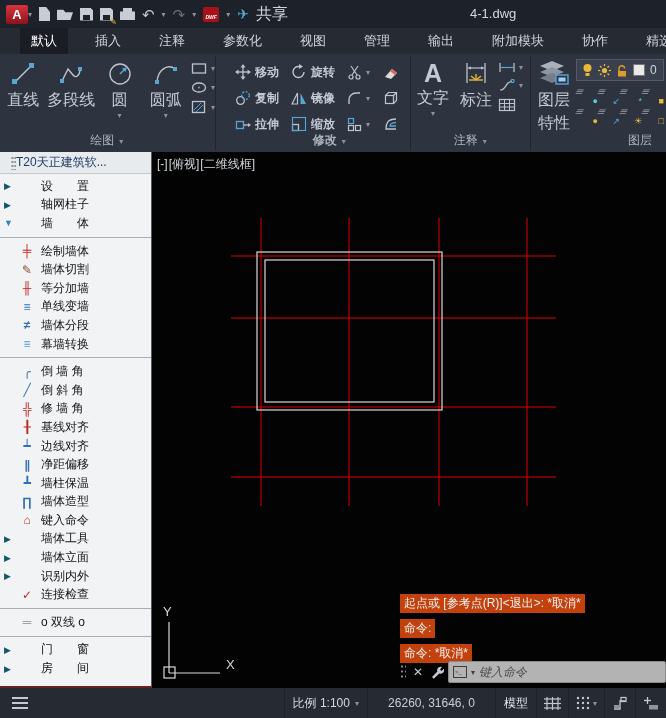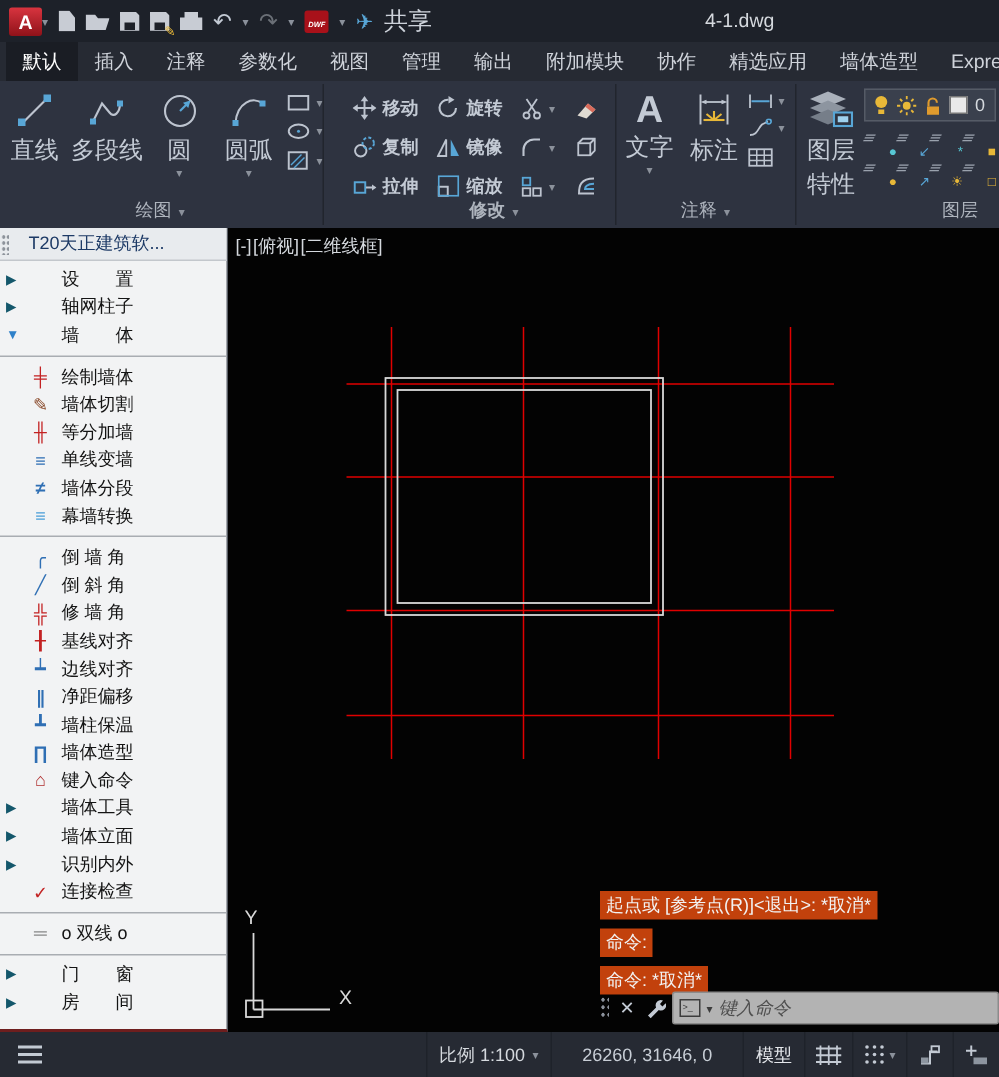--- a/index.html
+++ b/index.html
@@ -24,21 +24,21 @@
   .redo { color:#6b7077; font-size:15px; line-height:1; }
   .dwf { width:16px; height:15px; background:#a8111a; border-radius:2px; color:#fff; font-size:5px;
     font-weight:bold; display:flex; align-items:flex-end; justify-content:center; padding-bottom:2px; }
   .plane { color:#58a6d6; font-size:14px; }
   #share-label { color:#cdd2da; font-size:16px; }
   #doctitle { position:absolute; left:470px; top:0; height:28px; line-height:28px; color:#d5d9de; font-size:13px; }
 
   
   #tabrow { position:absolute; left:0; top:28px; width:666px; height:26px; background:#262a33;
     display:flex; align-items:stretch; padding-left:4px; }
-  .rtab { padding:0 11px; line-height:26px; color:#cfd3da; font-size:13px; white-space:nowrap; }
+  .rtab { padding:0 11px; line-height:26px; color:#cfd3da; font-size:13px; white-space:nowrap;margin-left:16px; }
   .rtab.active { background:#1a1d24; color:#fff; }
 
   
   #ribbon { position:absolute; left:0; top:54px; width:666px; height:98px; background:#2e3340; }
   .pdiv { position:absolute; top:2px; bottom:2px; width:1px; background:#21252d; }
   .plabel { position:absolute; bottom:3px; left:0; right:0; text-align:center; color:#aeb4bd; font-size:12px; }
   .plabel .caret { font-size:7px; }
   .panel { position:absolute; top:0; height:98px; }
   .bigbtn { display:flex; flex-direction:column; align-items:center; width:48px; padding-top:6px; color:#c3cad4; }
   .bigbtn .blabel { font-size:16px; margin-top:2px; white-space:nowrap; }
@@ -52,21 +52,21 @@
     height:22px; padding:0 5px; color:#d5d9de; }
   .swatch { width:12px; height:12px; background:#e9e9e9; border:1px solid #777; }
   .ltools { display:grid; grid-template-columns:repeat(4,22px); grid-auto-rows:20px; margin-top:3px; }
   .ltool { position:relative; font-size:13px; }
   .ltool .emb { position:absolute; right:0; bottom:-2px; font-size:9px; font-style:normal; line-height:1; }
   #annot-A { font-size:25px; color:#c3cad4; line-height:26px; font-weight:bold; }
 
   
   #palette { position:absolute; left:0; top:152px; width:152px; height:536px; background:#f2f3f4;
     border-right:1px solid #565b63; border-bottom:2px solid #6e1e1e; display:flex; flex-direction:column; }
-  #ptitle { height:22px; background:#e8ebee; border-bottom:1px solid #c3c7cc; display:flex; align-items:center; gap:13px; padding:0 1px; }
+  #ptitle { height:22px; background:#e8ebee; border-bottom:1px solid #c3c7cc; display:flex; align-items:center; gap:0; padding:0 11px; }
   #ptitle .dots { width:5px; height:14px;
     background:radial-gradient(circle,#8d939b 1px,transparent 1.3px); background-size:3px 4px; }
   #ptitle .pt-text { color:#1d3a66; font-size:12px; white-space:nowrap; overflow:hidden; }
   #plist { flex:1; padding-top:3px; overflow:hidden; }
   .prow { height:18.6px; display:flex; align-items:center; padding-left:4px; color:#141414; }
   .prow .arr { width:14px; font-size:9px; text-align:left; }
   .prow .pico { width:18px; font-size:12px; font-weight:bold; text-align:center; font-style:normal; }
   .prow .plbl { margin-left:5px; white-space:nowrap; }
   .prow.sep { height:9px; padding:0; align-items:center; }
   .prow.sep::before { content:""; display:block; width:100%; height:1px; background:#a9adb2; }

